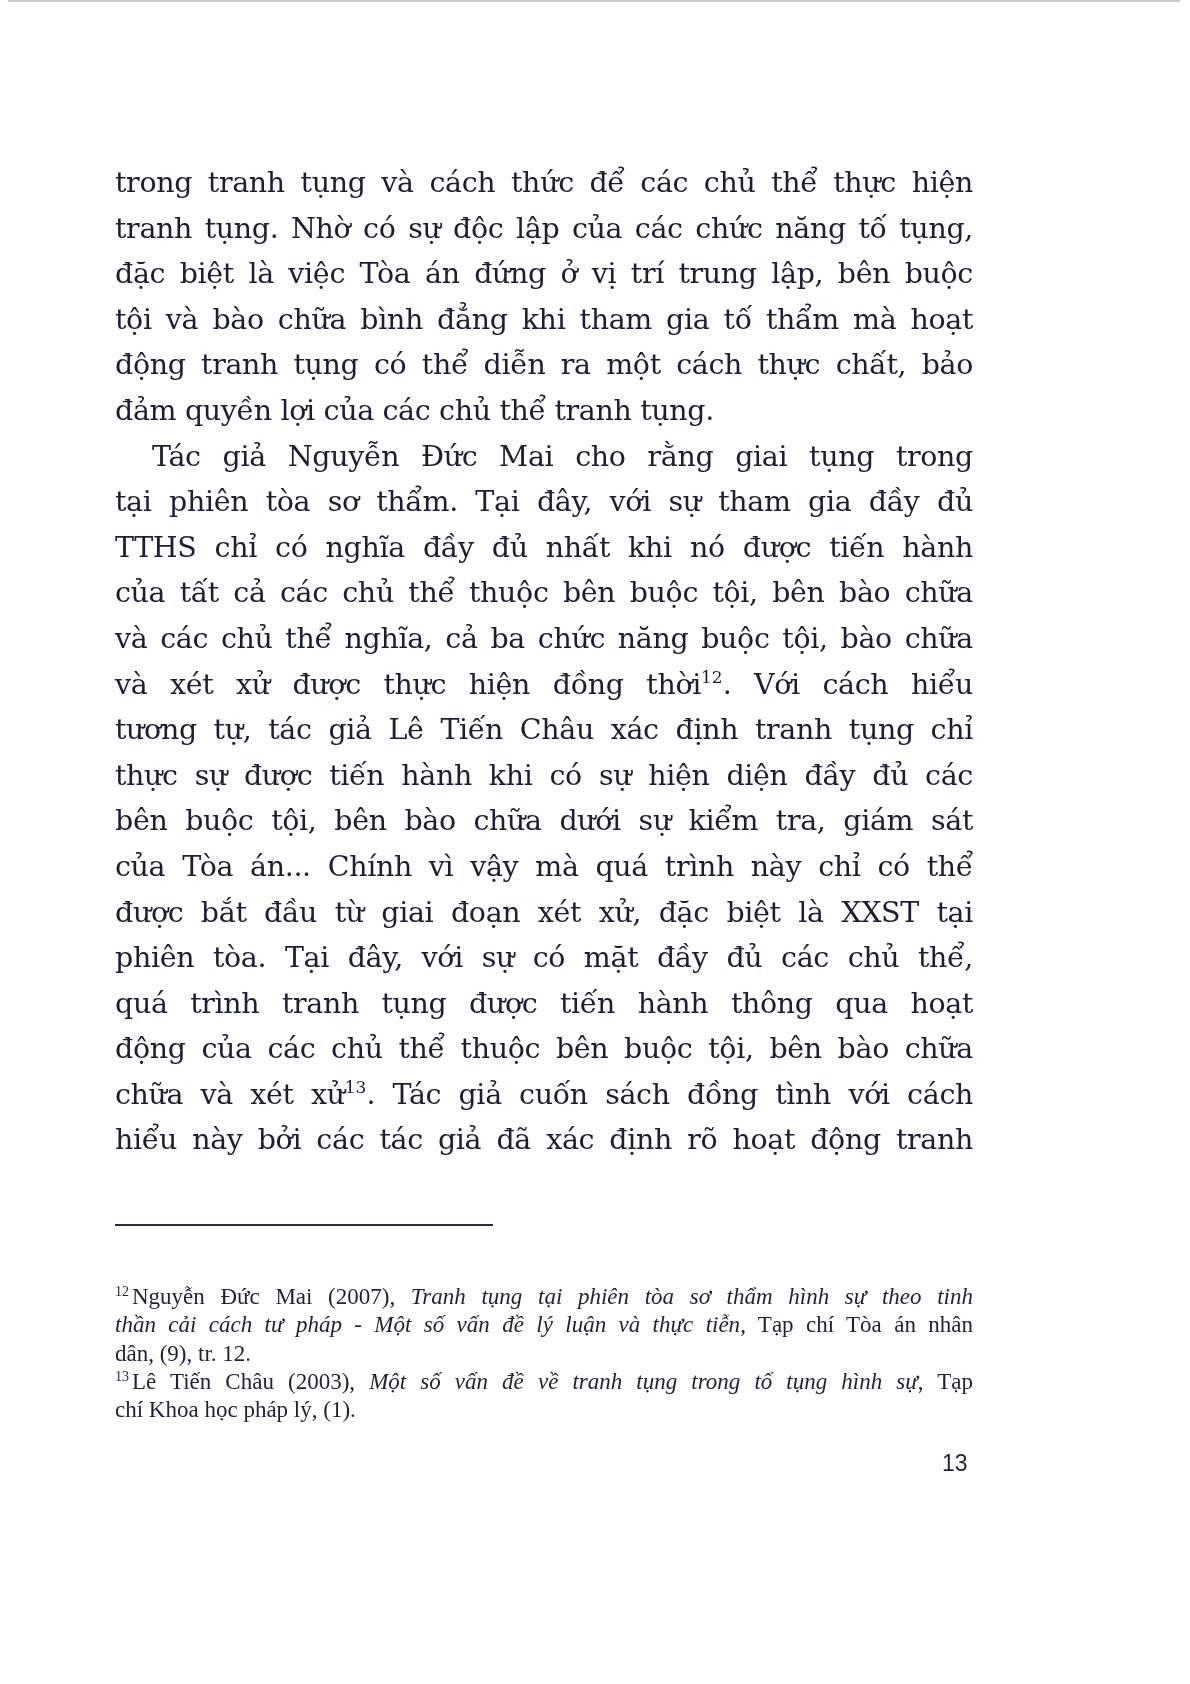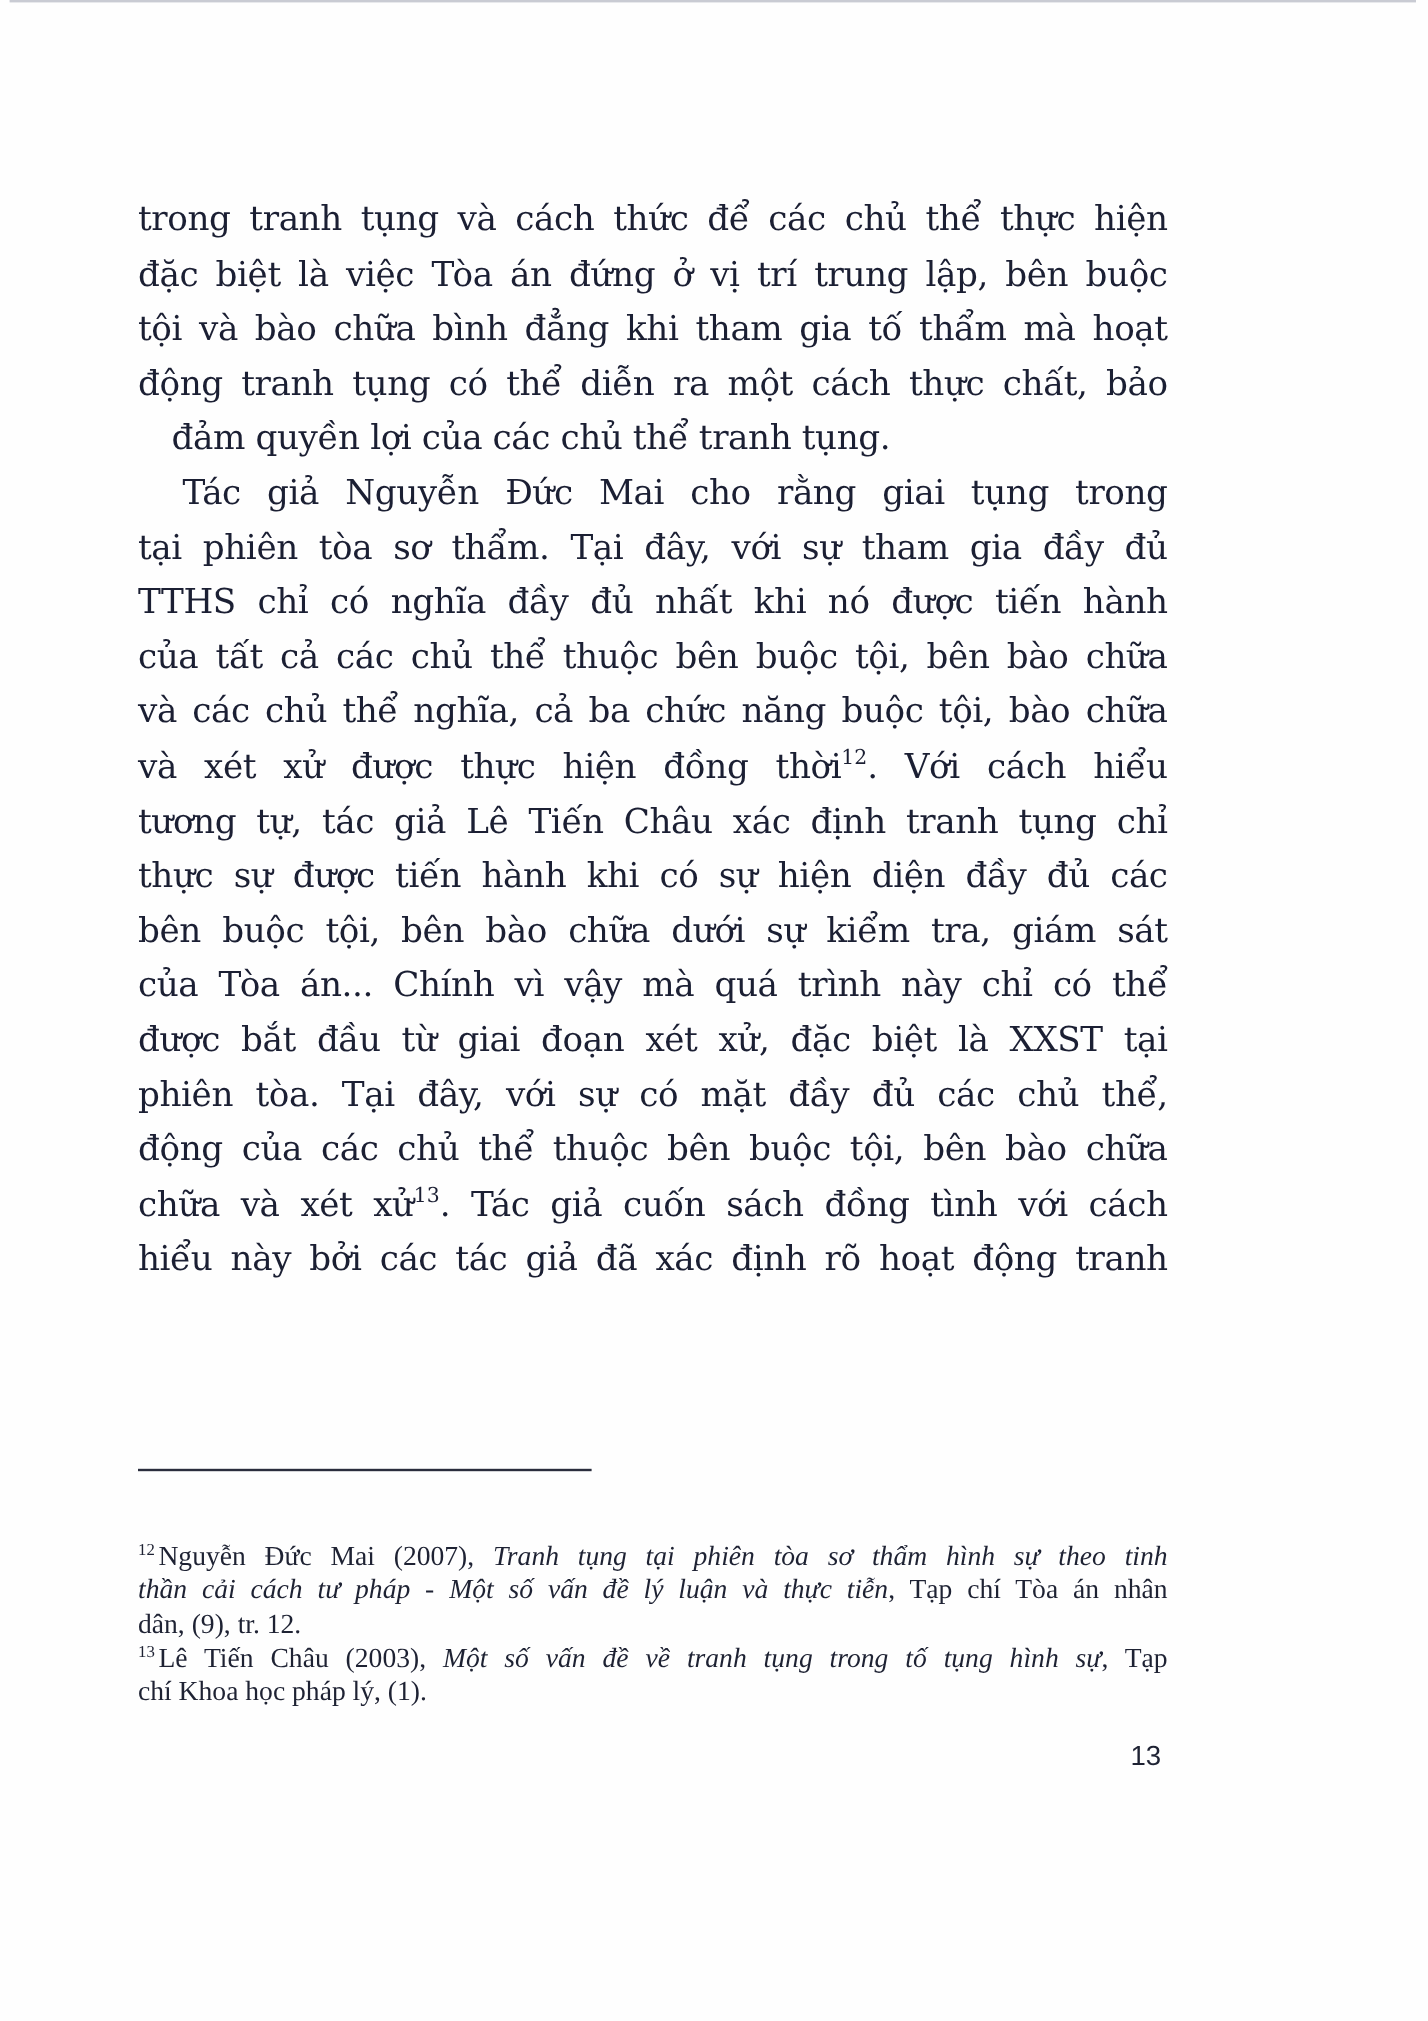--- a/index.html
+++ b/index.html
@@ -42,21 +42,20 @@
   }
   .line {
     display: block;
     white-space: nowrap;
     text-align: justify;
     text-align-last: justify;
     height: 45.6px;
   }
   .line.last {
     text-align-last: left;
-    margin-left: 28px;
   }
   .line.indent {
     padding-left: 37px;
   }
   sup.fnref {
     font-size: 17px;
     line-height: 0;
     vertical-align: 11px;
     letter-spacing: 0;
   }
@@ -106,36 +105,38 @@
   }
 </style>
 </head>
 <body>
 
 <div class="page">
   <div class="top-edge"></div>
 
   <div class="body-text">
     <span class="line">trong tranh tụng và cách thức để các chủ thể thực hiện</span>
+    <span class="line">tranh tụng. Nhờ có sự độc lập của các chức năng tố tụng,</span>
     <span class="line">đặc biệt là việc Tòa án đứng ở vị trí trung lập, bên buộc</span>
     <span class="line">tội và bào chữa bình đẳng khi tham gia tố thẩm mà hoạt</span>
     <span class="line">động tranh tụng có thể diễn ra một cách thực chất, bảo</span>
     <span class="line last">đảm quyền lợi của các chủ thể tranh tụng.</span>
     <span class="line indent">Tác giả Nguyễn Đức Mai cho rằng giai tụng trong</span>
     <span class="line">tại phiên tòa sơ thẩm. Tại đây, với sự tham gia đầy đủ</span>
     <span class="line">TTHS chỉ có nghĩa đầy đủ nhất khi nó được tiến hành</span>
     <span class="line">của tất cả các chủ thể thuộc bên buộc tội, bên bào chữa</span>
     <span class="line">và các chủ thể nghĩa, cả ba chức năng buộc tội, bào chữa</span>
     <span class="line"><span>và xét xử được thực hiện đồng thời</span><sup class="fnref">12</sup><span>. Với cách hiểu</span></span>
     <span class="line">tương tự, tác giả Lê Tiến Châu xác định tranh tụng chỉ</span>
     <span class="line">thực sự được tiến hành khi có sự hiện diện đầy đủ các</span>
     <span class="line">bên buộc tội, bên bào chữa dưới sự kiểm tra, giám sát</span>
     <span class="line">của Tòa án... Chính vì vậy mà quá trình này chỉ có thể</span>
     <span class="line">được bắt đầu từ giai đoạn xét xử, đặc biệt là XXST tại</span>
     <span class="line">phiên tòa. Tại đây, với sự có mặt đầy đủ các chủ thể,</span>
+    <span class="line">quá trình tranh tụng được tiến hành thông qua hoạt</span>
     <span class="line">động của các chủ thể thuộc bên buộc tội, bên bào chữa</span>
     <span class="line"><span>chữa và xét xử</span><sup class="fnref">13</sup><span>. Tác giả cuốn sách đồng tình với cách</span></span>
     <span class="line">hiểu này bởi các tác giả đã xác định rõ hoạt động tranh</span>
   </div>
 
   <div class="separator"></div>
 
   <div class="footnotes">
     <div>
       <span class="fn-line"><span class="fn-num">12</span><span>Nguyễn Đức Mai (2007), </span><span class="it">Tranh tụng tại phiên tòa sơ thẩm hình sự theo tinh</span></span>

